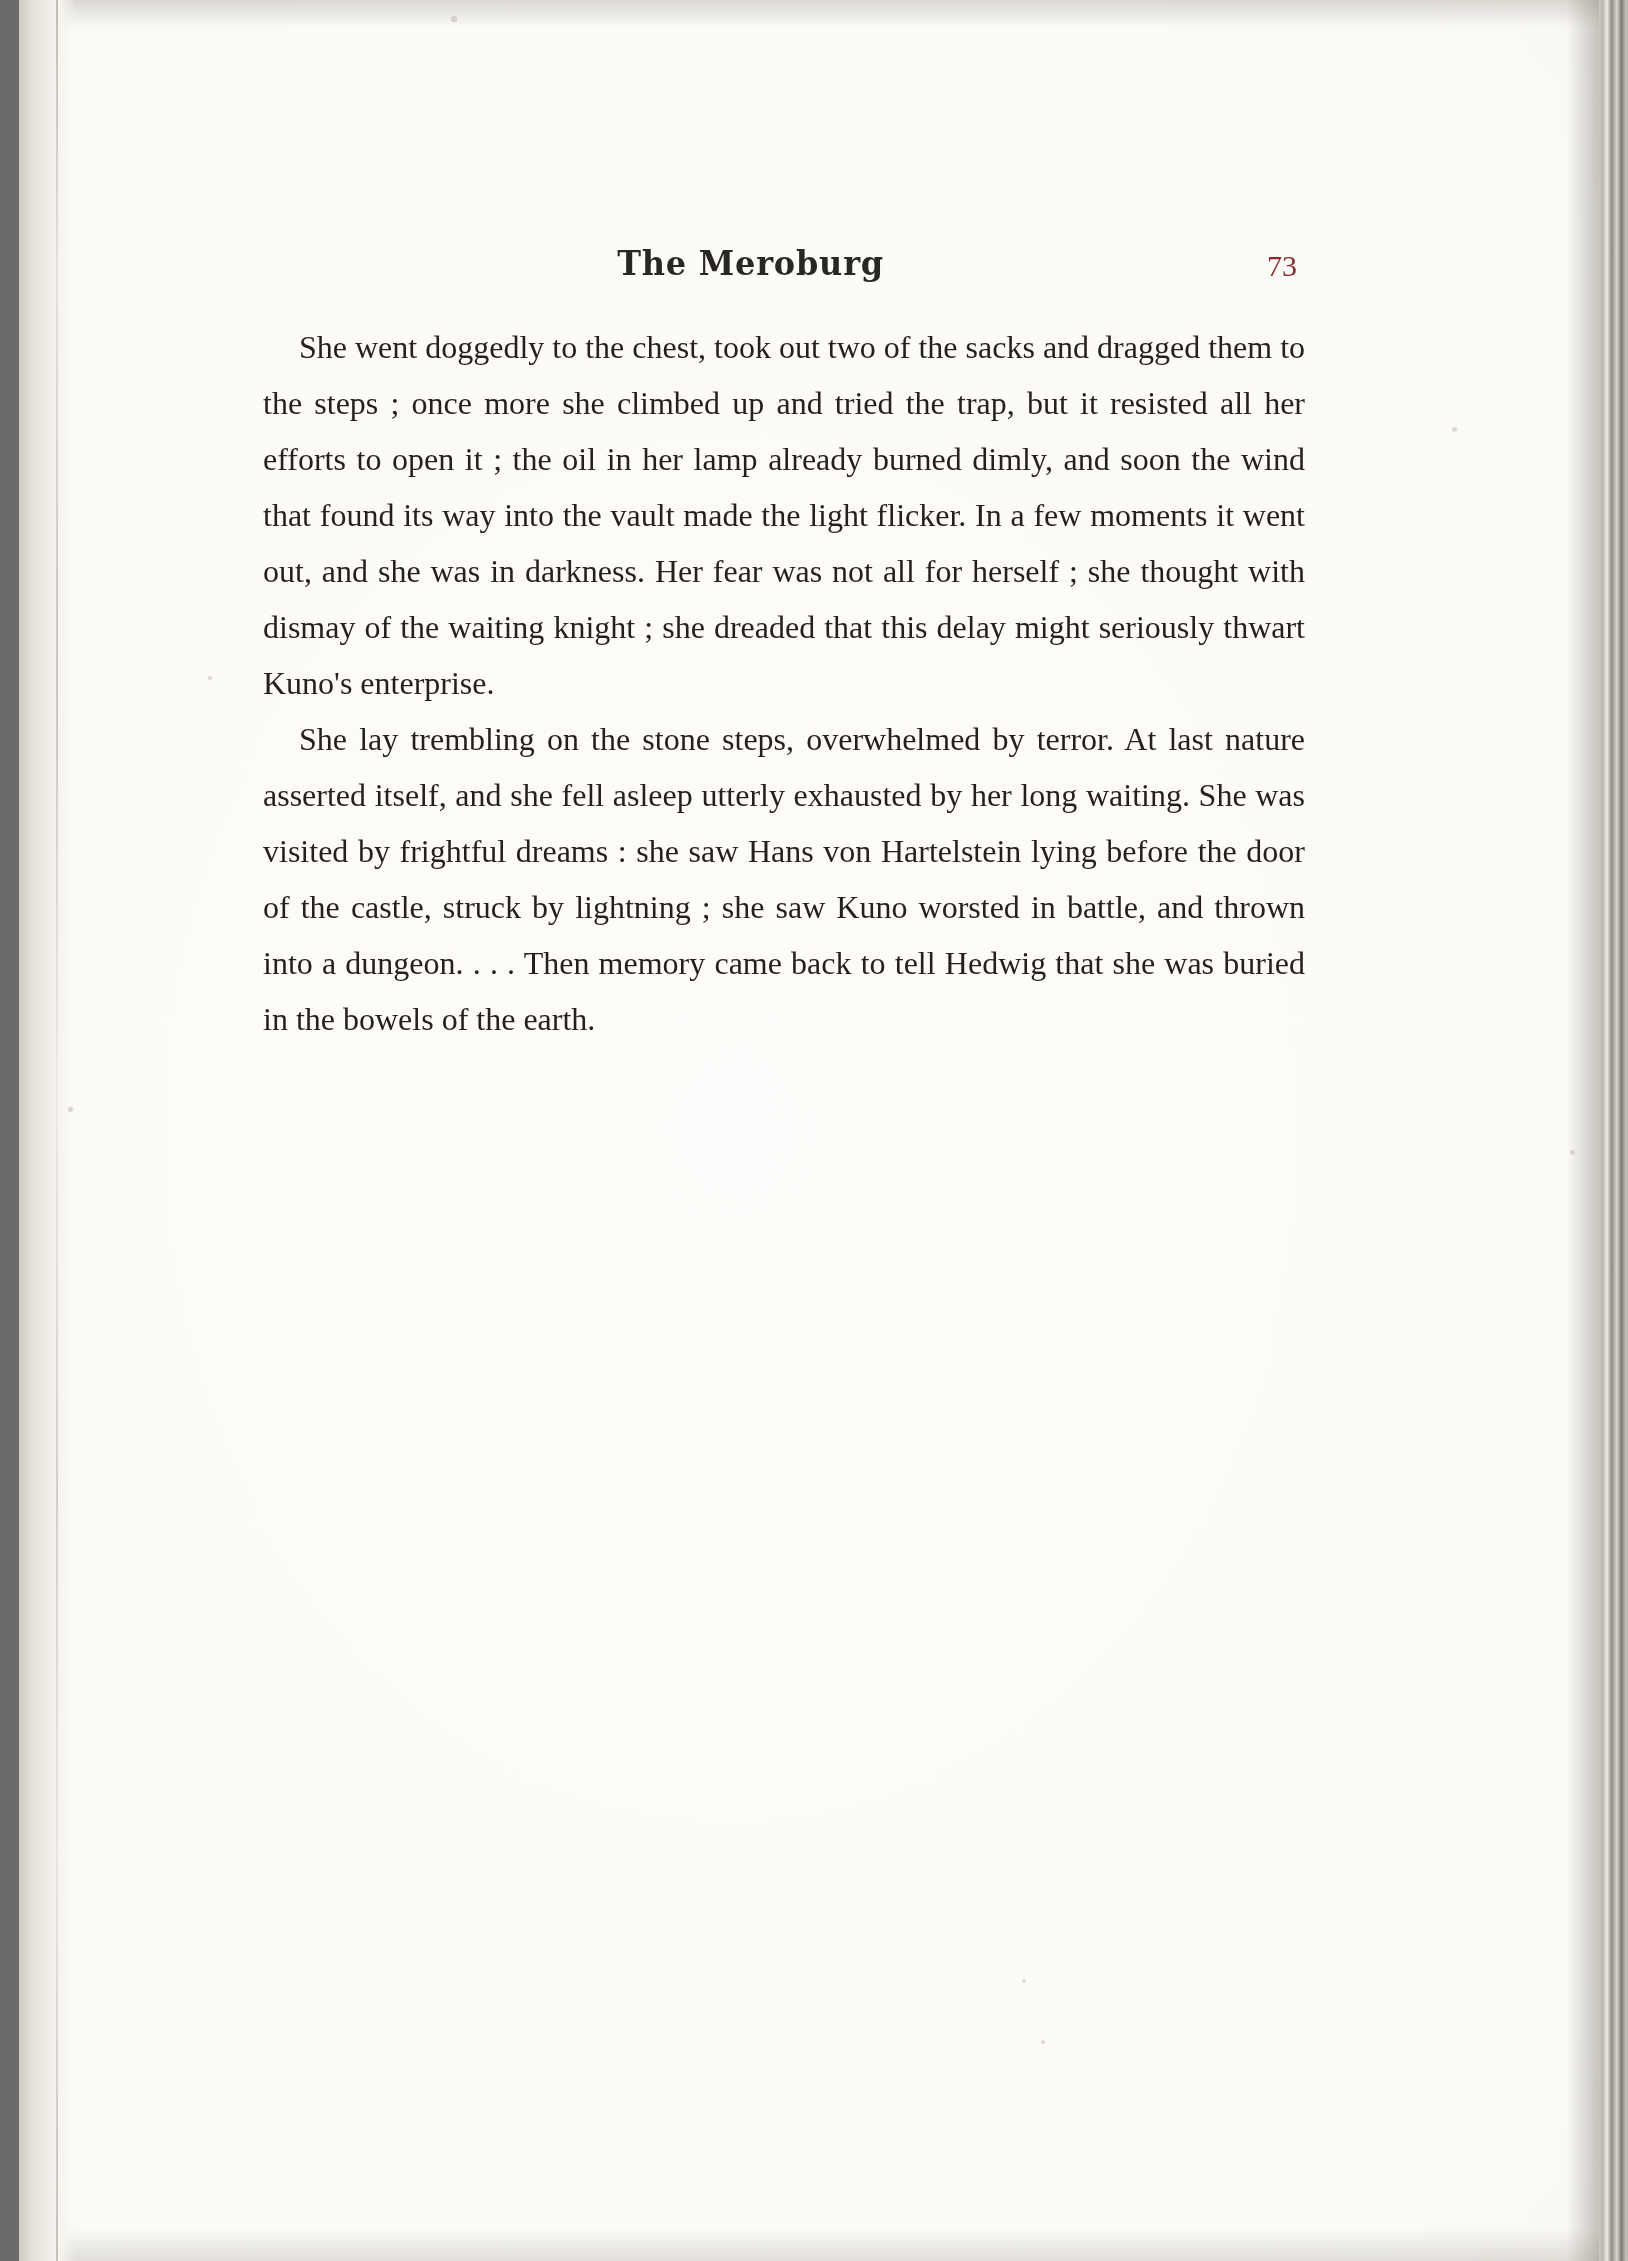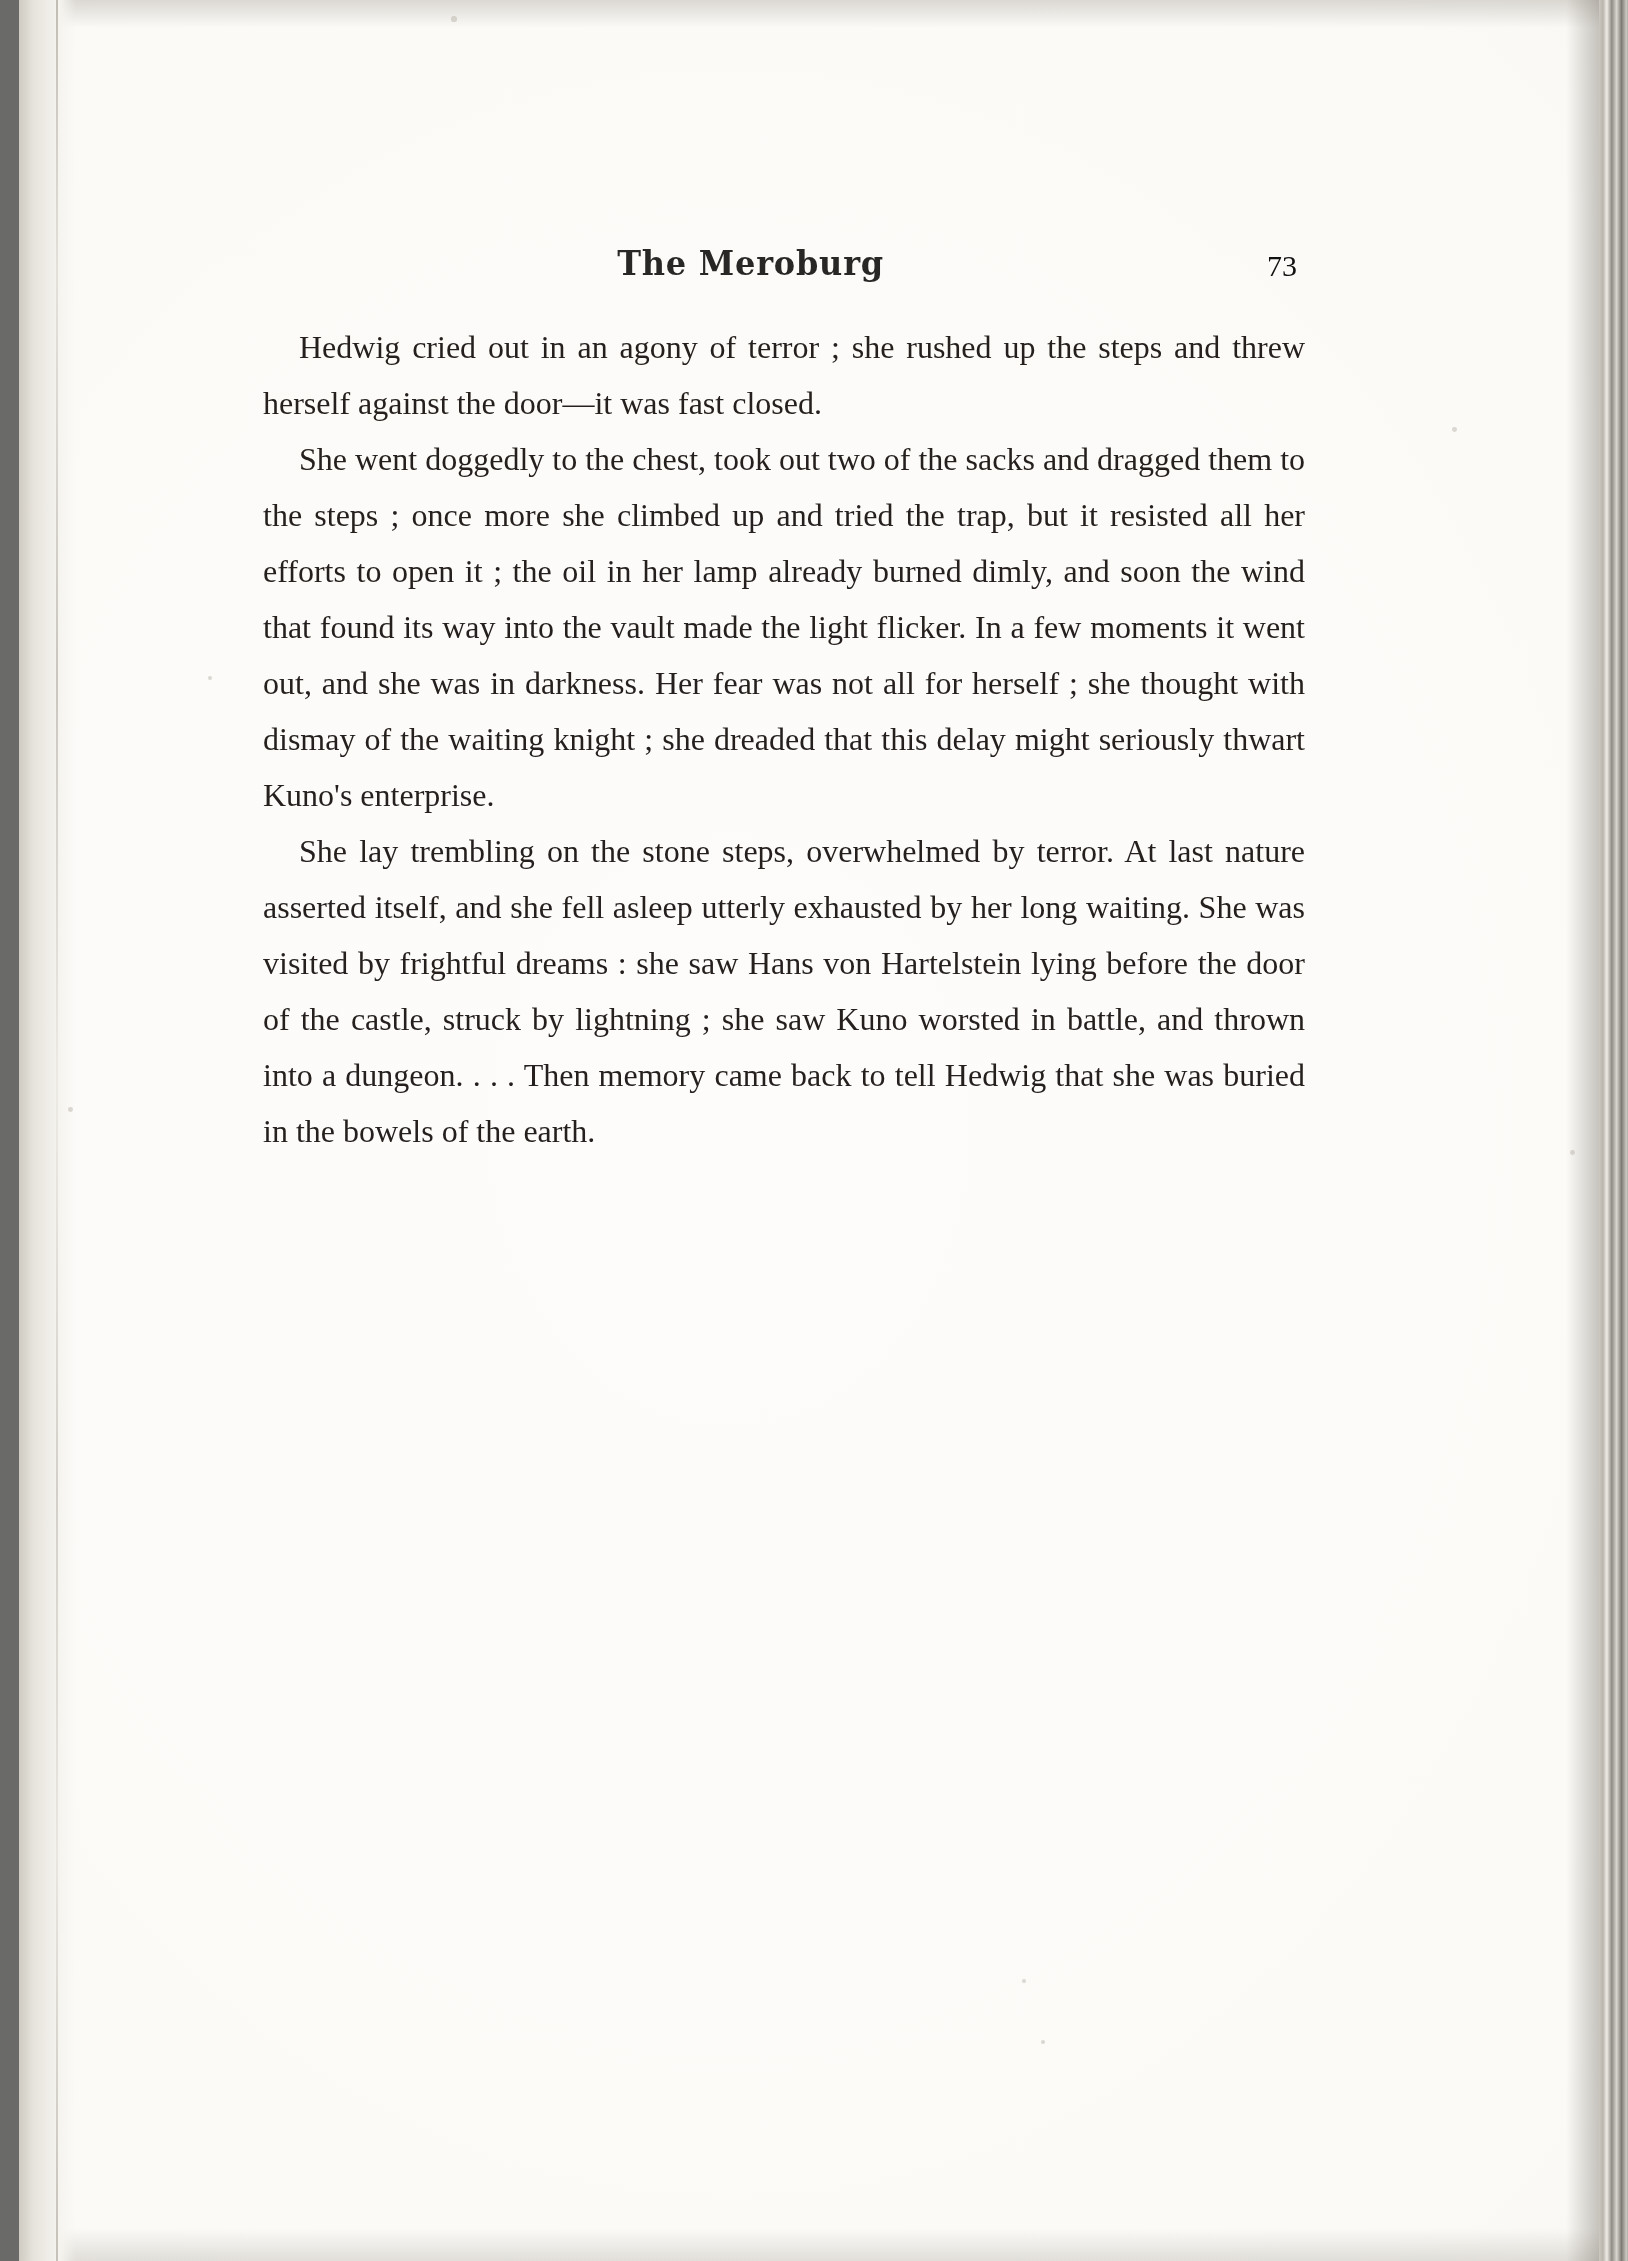--- a/index.html
+++ b/index.html
@@ -120,21 +120,21 @@
     white-space: nowrap;
     font-style: normal;
     transform: scaleX(0.97);
   }
   .page-number {
     position: absolute;
     right: 8.1px;
     top: 4.9px;
     font-family: "Liberation Serif", serif;
     font-size: 30px;
-    color: #000000;
+    color: #7f1d1d;
   }
 
   p.body-par {
     margin: 0 0 0 0;
     text-align: justify;
     text-justify: inter-word;
     font-family: "Liberation Serif", serif;
     font-size: 32px;
     line-height: 56px;
     color: #17120f;
@@ -174,19 +174,18 @@
   <div class="speck" style="left:1003px; top:1979px; width:4.1px; height:4.1px;"></div>
   <div class="speck" style="left:1022px; top:2040px; width:4.1px; height:4.1px;"></div>
 
   <div class="content inkwrap">
 
     <div class="header-row">
       <div class="running-head">The Meroburg</div>
       <div class="page-number">73</div>
     </div>
 
-    <p class="body-par">Hedwig cried out in an agony of terror ; she rushed up the steps and threw herself against the door—it was fast closed.</p>
     <p class="body-par">She went doggedly to the chest, took out two of the sacks and dragged them to the steps ; once more she climbed up and tried the trap, but it resisted all her efforts to open it ; the oil in her lamp already burned dimly, and soon the wind that found its way into the vault made the light flicker. In a few moments it went out, and she was in darkness.  Her fear was not all for herself ; she thought with dismay of the waiting knight ; she dreaded that this delay might seriously thwart Kuno's enterprise.</p>
     <p class="body-par">She lay trembling on the stone steps, overwhelmed by terror.  At last nature asserted itself, and she fell asleep utterly exhausted by her long waiting. She was visited by frightful dreams : she saw Hans von Hartelstein lying before the door of the castle, struck by lightning ; she saw Kuno worsted in battle, and thrown into a dungeon. . . . Then memory came back to tell Hedwig that she was buried in the bowels of the earth.</p>
 
   </div>
 </div>
 
 
 </body></html>

